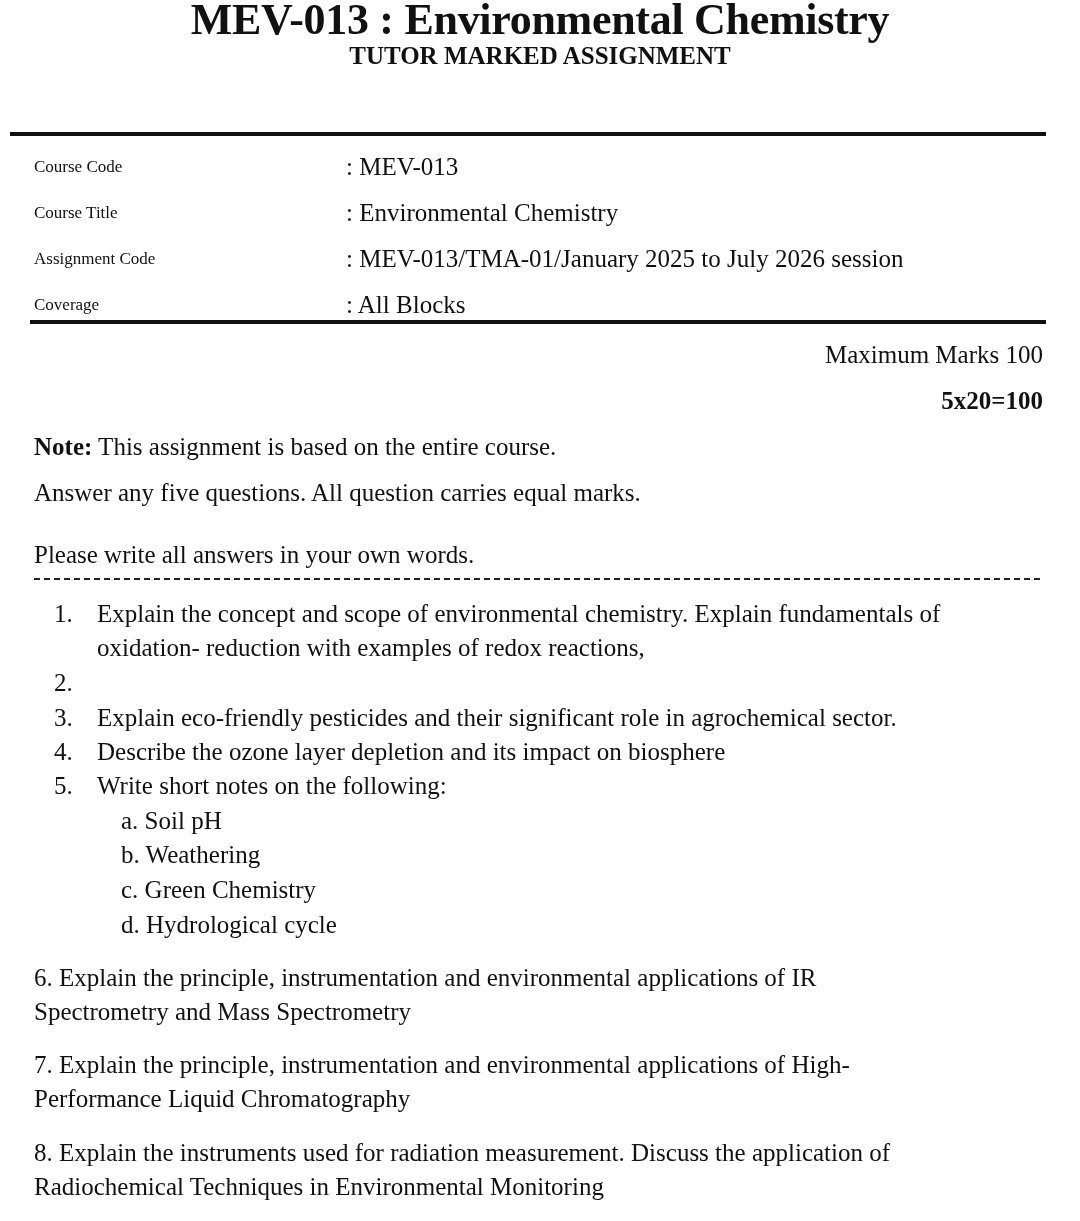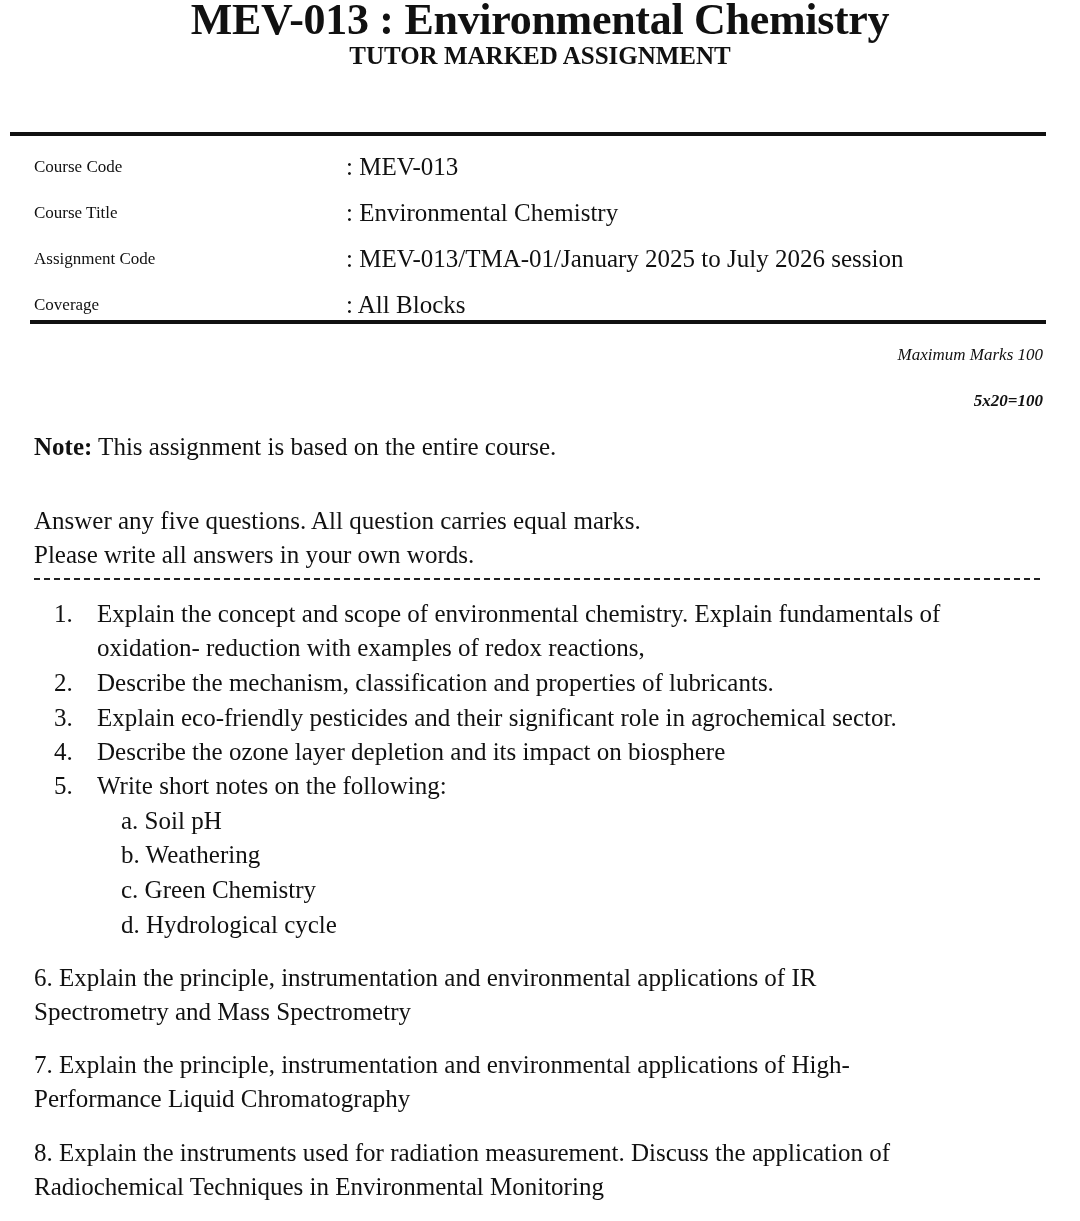--- a/index.html
+++ b/index.html
@@ -8,21 +8,21 @@
     font-family:"Liberation Serif", "DejaVu Serif", serif; color:#111;
   }
   .abs { position:absolute; white-space:nowrap; }
   .title { left:0; width:1080px; top:0; text-align:center; font-weight:bold; font-size:44px; line-height:40px; letter-spacing:-0.3px; }
   .subtitle { left:0; width:1080px; top:40px; text-align:center; font-weight:bold; font-size:25px; line-height:32px; }
   .rule-top { left:10px; width:1036px; top:132px; height:4px; background:#111; }
   .rule-mid { left:30px; width:1016px; top:320px; height:4px; background:#111; }
   .meta-label { left:34px; font-size:17px; line-height:30px;text-align:center; }
   .meta-value { left:346px; font-size:25px; line-height:30px; }
   .meta-value b { font-weight:normal; }
-  .marks { right:37px; font-size:17px; line-height:30px; text-align:right;font-style:italic; }
+  .marks { right:37px; font-size:25px; line-height:30px; text-align:right; }
   .marks.bold { font-weight:bold; }
   .note { left:34px; font-size:25px; line-height:30px;text-align:center; }
   .note b { font-weight:bold; }
   .dashed { left:34px; width:1006px; top:578px; height:0; border-top:2px dashed #222; }
   .q { font-size:25px; line-height:34px; }
   .q-num { position:absolute; left:54px; }
   .q-text { position:absolute; left:97px; white-space:normal; width:950px; }
   .sub { left:97px; font-size:25px; line-height:34px;margin-left:24px; }
   .para { left:34px; width:1010px; font-size:25px; line-height:34px; white-space:normal; }
 </style>
@@ -45,32 +45,31 @@
 
 <div class="abs meta-label" style="top:290px">Coverage</div>
 <div class="abs meta-value" style="top:290px">: All Blocks</div>
 
 <div class="abs rule-mid"></div>
 
 <div class="abs marks" style="top:340px">Maximum Marks 100</div>
 <div class="abs marks bold" style="top:386px">5x20=100</div>
 
 <div class="abs note" style="top:432px"><b>Note:</b><span> This assignment is based on the entire course.</span></div>
-<div class="abs note" style="top:506px">Answer any five questions. All question carries equal marks.</div>
+<div class="abs note" style="top:478px">Answer any five questions. All question carries equal marks.</div>
 <div class="abs note" style="top:540px">Please write all answers in your own words.</div>
 
 <div class="abs dashed"></div>
 
 <div class="abs q" style="top:597px;left:0;width:1080px;height:68px">
   <span class="q-num">1.</span>
   <span class="q-text">Explain the concept and scope of environmental chemistry. Explain fundamentals of oxidation- reduction with examples of redox reactions,</span>
 </div>
 <div class="abs q" style="top:666px;left:0;width:1080px;height:34px">
   <span class="q-num">2.</span>
-  <span class="q-text">Describe the mechanism, classification and properties of lubricants.</span>
 </div>
 <div class="abs q" style="top:701px;left:0;width:1080px;height:34px">
   <span class="q-num">3.</span>
   <span class="q-text">Explain eco-friendly pesticides and their significant role in agrochemical sector.</span>
 </div>
 <div class="abs q" style="top:735px;left:0;width:1080px;height:34px">
   <span class="q-num">4.</span>
   <span class="q-text">Describe the ozone layer depletion and its impact on biosphere</span>
 </div>
 <div class="abs q" style="top:769px;left:0;width:1080px;height:34px">

